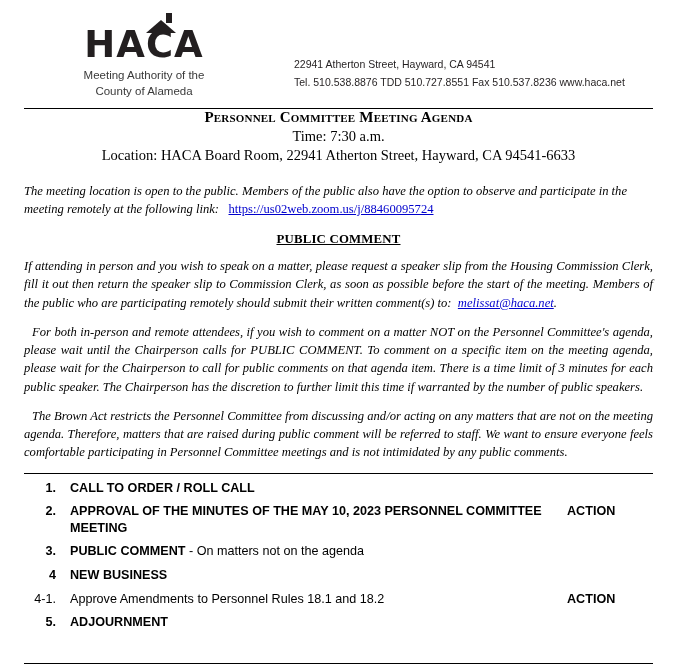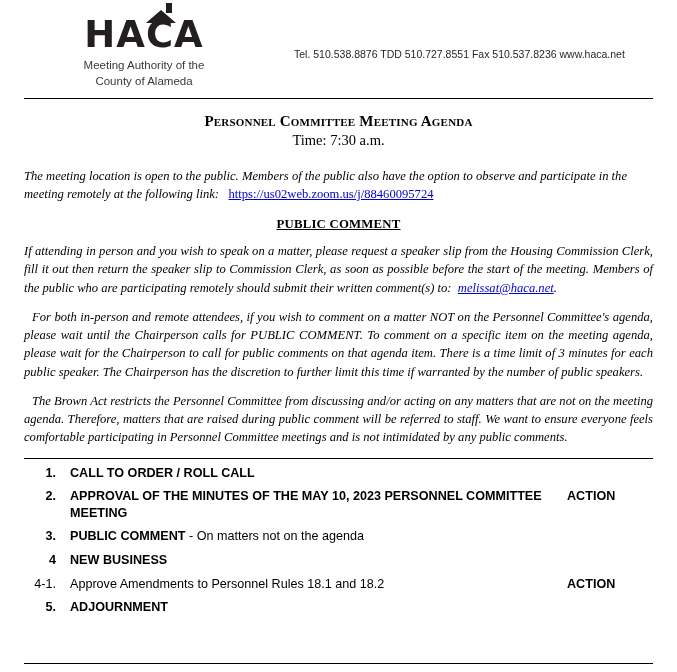--- a/index.html
+++ b/index.html
@@ -12,21 +12,21 @@
     background: #ffffff;
     font-family: "Liberation Serif", serif;
     color: #000000;
     overflow: hidden;
   }
   .page {
     position: relative;
     width: 677px;
     height: 672px;
     box-sizing: border-box;
-    padding: 6px 24px;
+    padding: 16px 24px;
   }
 
   
   .header {
     display: flex;
     align-items: flex-start;
     padding-top: 10px;
     height: 78px;
   }
   .logo-block {
@@ -84,21 +84,20 @@
   }
   .rule {
     border: 0;
     border-top: 1px solid #000;
     margin: 4px 0 0 0;
   }
 
   
   .title-block {
     text-align: center;
-    margin-top: 14px;
     font-size: 14.5px;
   }
   .title-main {
     font-weight: bold;
     font-variant: small-caps;
     font-size: 15px;
     letter-spacing: .2px;
   }
   .title-line {
     margin-top: 2px;
@@ -208,36 +207,38 @@
         <span>HACA</span>
         <span class="roof"></span>
         <span class="chimney"></span>
       </div>
       <div class="logo-sub">
         <div>Meeting Authority of the</div>
         <div>County of Alameda</div>
       </div>
     </div>
     <div class="addr-block">
+      <div>22941 Atherton Street, Hayward, CA 94541</div>
       <div>
         <span class="bold-label">Tel.</span>
         <span>510.538.8876</span>
         <span class="bold-label">TDD</span>
         <span>510.727.8551</span>
         <span class="bold-label">Fax</span>
         <span>510.537.8236</span>
         <span>www.haca.net</span>
       </div>
     </div>
   </div>
   <hr class="rule">
 
   <div class="title-block">
     <div class="title-main">Personnel Committee Meeting Agenda</div>
     <div class="title-line">Time: 7:30 a.m.</div>
+    <div class="title-line">Location:  HACA Board Room, 22941 Atherton Street, Hayward, CA  94541-6633</div>
   </div>
 
   <div class="body-text">
     <p class="remote-line">
       <span>The meeting location is open to the public.  Members of the public also have the option to observe and participate in the meeting remotely at the following link:</span>
       &nbsp;&nbsp;<a class="link" href="#">https://us02web.zoom.us/j/88460095724</a>
     </p>
 
     <div class="section-head">PUBLIC COMMENT</div>
 

